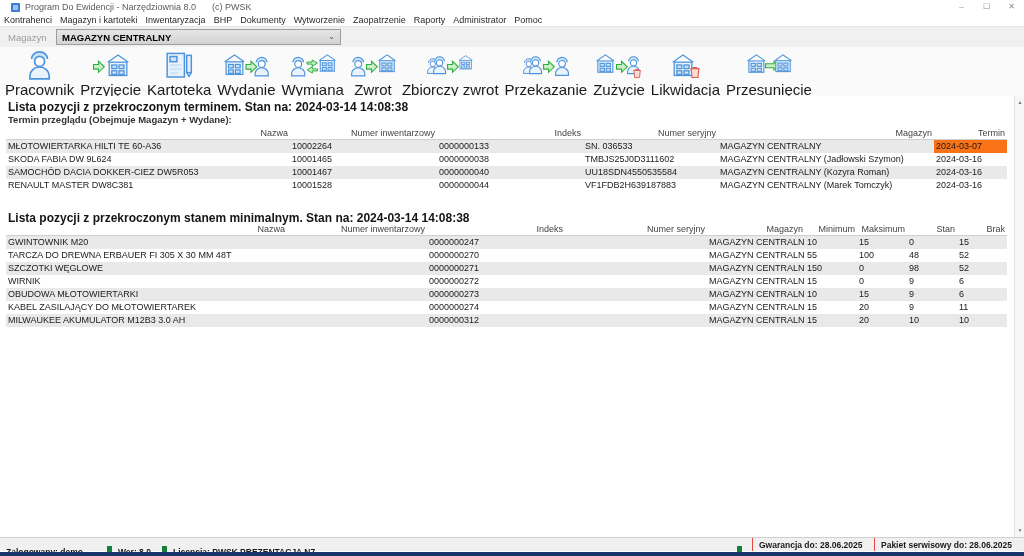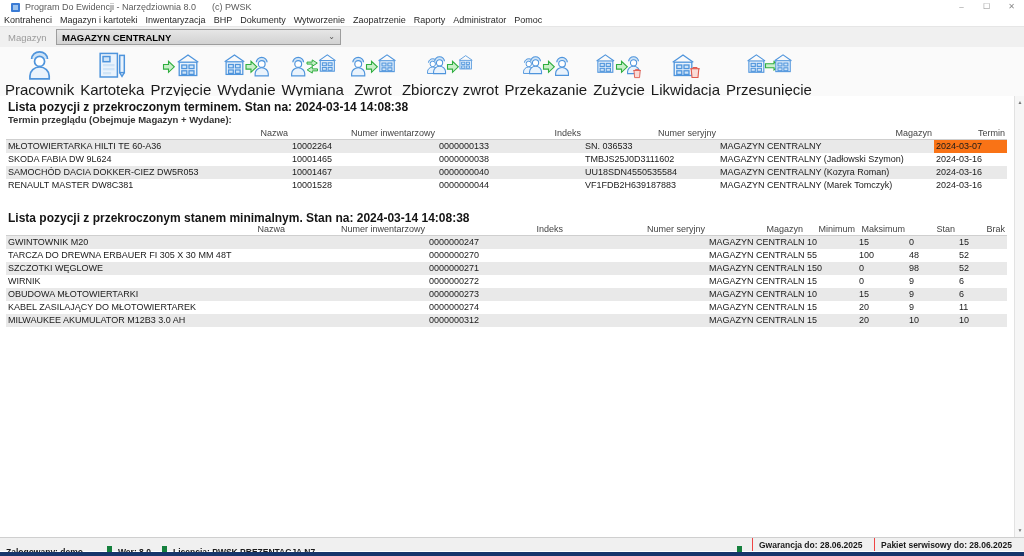--- a/index.html
+++ b/index.html
@@ -135,30 +135,30 @@
 
 <div class="toolbar">
   <div class="tool-btn">
     <svg viewBox="0 0 46 30">
         <use href="#i-person" transform="translate(12,0.5) scale(1.32)"></use>
       </svg>
     <span class="tool-label">Pracownik</span>
   </div>
   <div class="tool-btn">
     <svg viewBox="0 0 46 30">
-        <use href="#i-card" transform="translate(10,2.5) scale(1.15)"></use>
-      </svg>
-    <span class="tool-label">Kartoteka</span>
-  </div>
-  <div class="tool-btn">
-    <svg viewBox="0 0 46 30">
         <use href="#i-arrow" transform="translate(5,10.5)"></use>
         <use href="#i-house" transform="translate(19,4)"></use>
       </svg>
     <span class="tool-label">Przyjęcie</span>
+  </div>
+  <div class="tool-btn">
+    <svg viewBox="0 0 46 30">
+        <use href="#i-card" transform="translate(10,2.5) scale(1.15)"></use>
+      </svg>
+    <span class="tool-label">Kartoteka</span>
   </div>
   <div class="tool-btn">
     <svg viewBox="0 0 46 30">
         <use href="#i-house" transform="translate(1,4) scale(0.95)"></use>
         <use href="#i-arrow" transform="translate(22.5,10.5)"></use>
         <use href="#i-person" transform="translate(31.5,6.5) scale(0.9)"></use>
       </svg>
     <span class="tool-label">Wydanie</span>
   </div>
   <div class="tool-btn">

